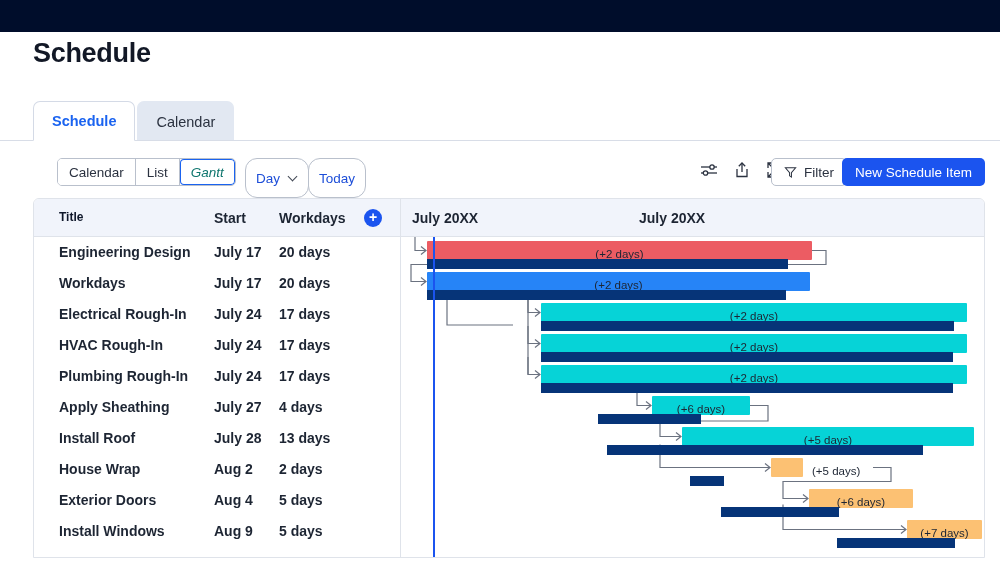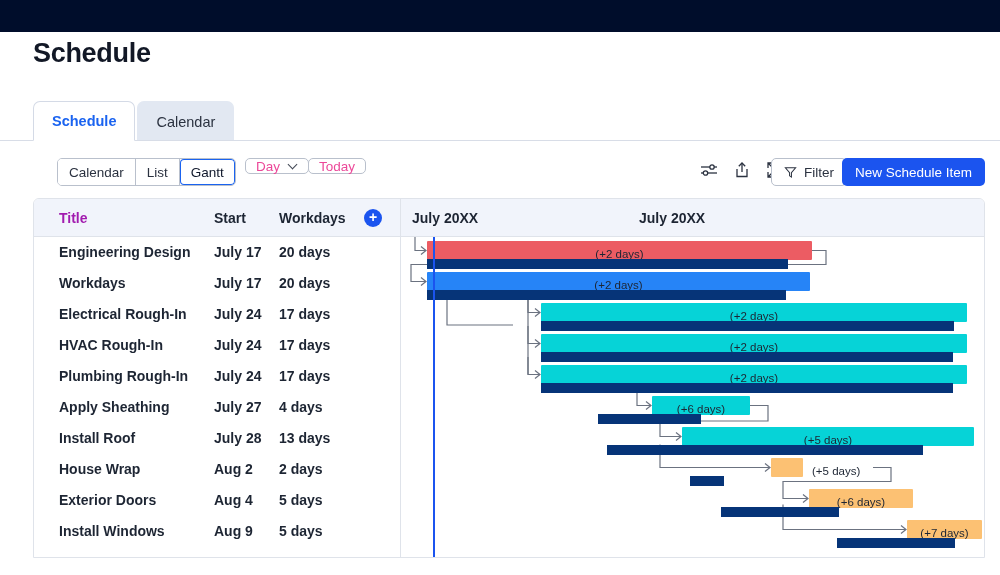--- a/index.html
+++ b/index.html
@@ -65,27 +65,27 @@
     border:1px solid #b9c0cc; border-radius:5px; overflow:hidden;
     background:#fff;
     margin-left:24px;
   }
   .seg-btn {
     display:flex; align-items:center; justify-content:center;
     padding:0 11px; font-size:13.5px; color:#2b3240;
     border-right:1px solid #b9c0cc; cursor:pointer; background:#fff;
   }
   .seg-btn:last-child { border-right:none; }
-  .seg-btn.active { color:#0f172a; box-shadow: inset 0 0 0 1px #1a63f0; border-radius:4px; }
+  .seg-btn.active { color:#0f766e; box-shadow: inset 0 0 0 1px #1a63f0; border-radius:4px;font-style:italic; }
 
   .pill {
-    position:absolute; top:0; height:16px;
+    position:absolute; top:0; height:40px;
     display:flex; align-items:center; justify-content:center;
-    border:1px solid #b9c0cc; border-radius:5px; background:#fff;
-    font-size:13.5px; color:#ec4899; cursor:pointer; padding:0 10px;
+    border:1px solid #b9c0cc; border-radius:12px; background:#fff;
+    font-size:13.5px; color:#1d4ed8; cursor:pointer; padding:0 10px;
   }
   .pill.day { left:245px; gap:9px; }
   .pill.today { left:308px; }
   .caret {
     width:9px; height:9px; position:relative; top:-2px;
   }
   .caret::after {
     content:""; position:absolute; left:0; top:1px;
     width:6px; height:6px; border-right:1.5px solid #404754;
     border-bottom:1.5px solid #404754; transform:rotate(45deg);
@@ -114,21 +114,21 @@
   .panel {
     position:absolute; top:198px; left:33px;
     width:952px; height:360px;
     border:1px solid #dfe3ea; border-radius:6px 6px 0 0;
     background:#fff; overflow:hidden;
   }
   .grid-header {
     position:absolute; top:0; left:0; width:952px; height:38px;
     background:#f1f4fb; border-bottom:1px solid #dfe3ea;
   }
-  .gh-title { position:absolute; left:25px; top:11px; font-size:14px; font-weight:bold; color:#a21caf; }
+  .gh-title { position:absolute; left:25px; top:11px; font-size:12px; font-weight:bold; color:#0f172a; }
   .gh-start { position:absolute; left:180px; top:11px; font-size:14px; font-weight:bold; color:#1d2533; }
   .gh-work  { position:absolute; left:245px; top:11px; font-size:14px; font-weight:bold; color:#1d2533; }
   .gh-plus {
     position:absolute; left:330px; top:10px;
     width:18px; height:18px; border-radius:50%; background:#1b54ef;
     color:#fff; font-size:14px; line-height:17px; text-align:center; cursor:pointer;
     font-weight:bold;
   }
   .gh-month1 { position:absolute; left:378px; top:11px; font-size:14px; font-weight:bold; color:#1d2533; }
   .gh-month2 { position:absolute; left:605px; top:11px; font-size:14px; font-weight:bold; color:#1d2533; }

